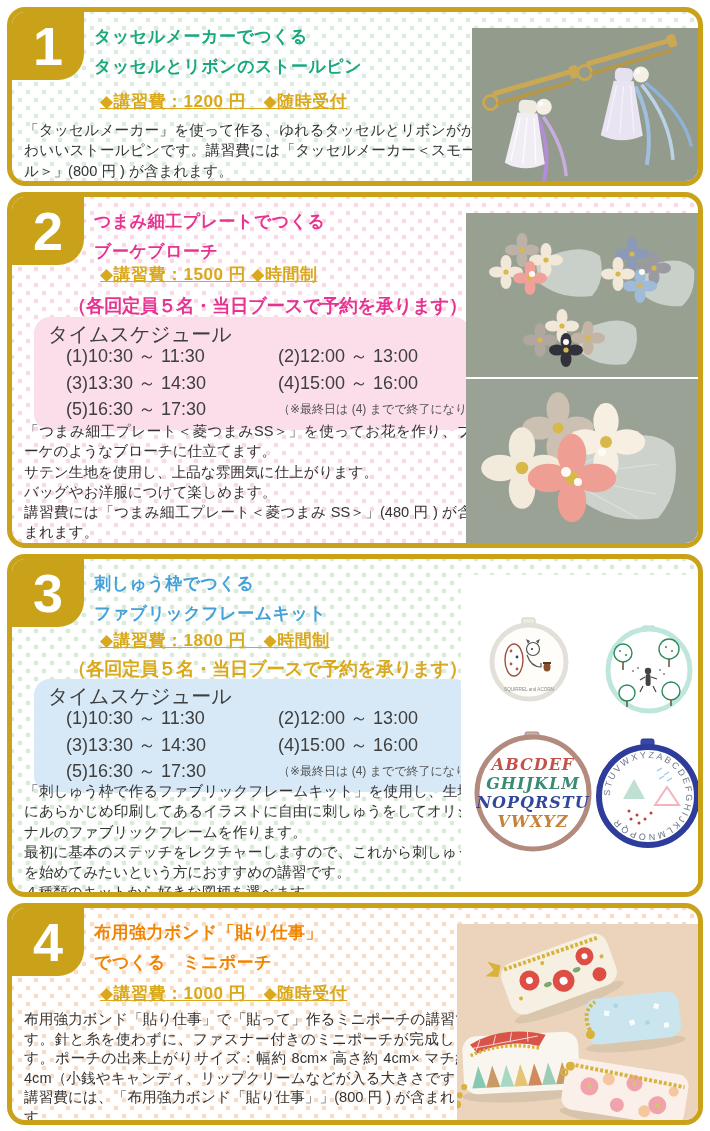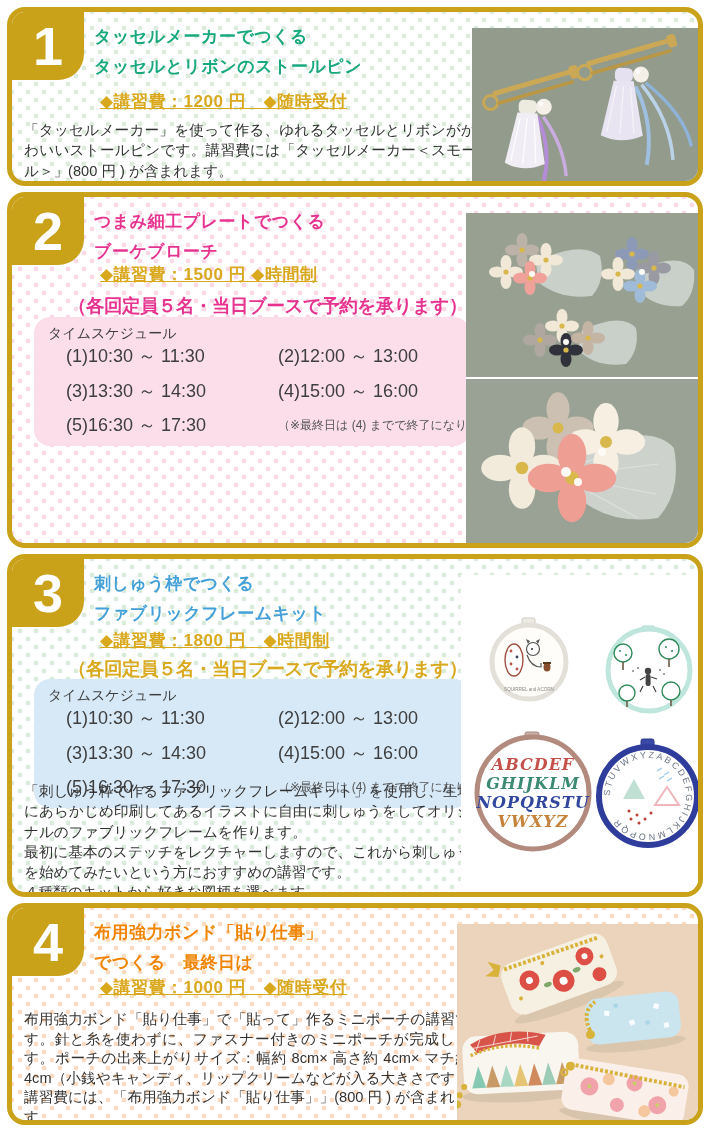--- a/index.html
+++ b/index.html
@@ -31,32 +31,32 @@
     line-height:30px;letter-spacing:0.5px;}
   .card-1 .title{color:#17A87E;}
   .card-2 .title{color:#E73390;}
   .card-3 .title{color:#43A0D9;}
   .card-4 .title{color:#F08300;}
 
   .price{position:absolute;left:88px;font-size:17px;font-weight:bold;color:#D9A81C;letter-spacing:0.5px;text-decoration:underline;}
   .card-1 .price{top:78px;}
   .card-2 .price{top:66px;}
   .card-3 .price{top:70px;}
-  .card-4 .price{top:68px;}
+  .card-4 .price{top:74px;}
 
   .capacity{position:absolute;left:56px;font-size:18.5px;font-weight:bold;letter-spacing:-0.5px;}
   .card-2 .capacity{top:96px;color:#E73390;}
   .card-3 .capacity{top:97px;color:#D9A81C;}
 
   .sched{position:absolute;left:22px;width:436px;box-sizing:border-box;
     border-radius:16px;padding:6px 8px 7px 14px;color:#3E3E3E;}
   .card-2 .sched{top:120px;background:#FBDEEA;}
   .card-3 .sched{top:120px;background:#D7E9F7;}
-  .sched-label{font-size:14px;line-height:22px;font-family:Liberation Mono, monospace;}
-  .sched-grid{display:grid;grid-template-columns:212px 1fr;row-gap:12px;
+  .sched-label{font-size:20px;line-height:22px;}
+  .sched-grid{display:grid;grid-template-columns:212px 1fr;row-gap:4px;
     padding-left:18px;font-size:18px;line-height:22.5px;}
   .sched-note{font-size:12px;color:#555555;align-self:end;padding-bottom:2px;white-space:nowrap;}
 
   .body{position:absolute;left:12px;width:448px;font-size:14.6px;line-height:20.3px;
     color:#333333;white-space:pre-line;text-align:justify;}
   .card-1 .body{top:108px;width:452px;}
   .card-2 .body{top:224px;}
   .card-3 .body{top:222px;}
   .card-4 .body{top:102px;width:446px;line-height:19.6px;}
 
@@ -140,20 +140,24 @@
     <div class="sched-label">タイムスケジュール</div>
     <div class="sched-grid">
       <span>(1)10:30 ～ 11:30</span>
       <span>(2)12:00 ～ 13:00</span>
       <span>(3)13:30 ～ 14:30</span>
       <span>(4)15:00 ～ 16:00</span>
       <span>(5)16:30 ～ 17:30</span>
       <span class="sched-note">（※最終日は (4) までで終了になります）</span>
     </div>
   </div>
+  <div class="body">「つまみ細工プレート＜菱つまみSS＞」を使ってお花を作り、ブーケのようなブローチに仕立てます。
+サテン生地を使用し、上品な雰囲気に仕上がります。
+バッグやお洋服につけて楽しめます。
+講習費には「つまみ細工プレート＜菱つまみ SS＞」(480 円 ) が含まれます。</div>
   <div class="photo">
     <svg viewBox="0 0 232 170" preserveAspectRatio="xMidYMid slice">
       <defs>
         <g id="f5">
           <ellipse cy="-9" rx="5.5" ry="8"></ellipse>
             <ellipse cx="9" rx="8" ry="5.5"></ellipse>
           <ellipse cy="9" rx="5.5" ry="8"></ellipse>
             <ellipse cx="-9" rx="8" ry="5.5"></ellipse>
           <circle r="2.6" fill="#D8B84A"></circle>
         </g>
@@ -314,21 +318,21 @@
     </svg>
   </div>
 </section>
 
 <section class="card card-4">
   <div class="badge">
     <span>4</span>
   </div>
   <div class="title">
     <div>布用強力ボンド「貼り仕事」</div>
-    <div>でつくる　最終日は</div>
+    <div>でつくる　ミニポーチ</div>
   </div>
   <div class="price">◆講習費：1000 円　◆随時受付</div>
   <div class="body">布用強力ボンド「貼り仕事」で「貼って」作るミニポーチの講習です。針と糸を使わずに、ファスナー付きのミニポーチが完成します。ポーチの出来上がりサイズ：幅約 8cm× 高さ約 4cm× マチ約 4cm（小銭やキャンディ、リップクリームなどが入る大きさです）講習費には、「布用強力ボンド「貼り仕事」」(800 円 ) が含まれます。</div>
   <div class="photo">
     <svg viewBox="0 0 241 212" preserveAspectRatio="xMidYMid slice">
       <rect width="241" height="212" fill="#EBD4BB"></rect>
 
       <g transform="translate(102,58) rotate(-20)">
         <ellipse cx="0" cy="30" rx="58" ry="8" fill="#000000" opacity="0.07"></ellipse>
         <rect x="-56" y="-27" width="112" height="54" rx="14" fill="#F6F0E3"></rect>

